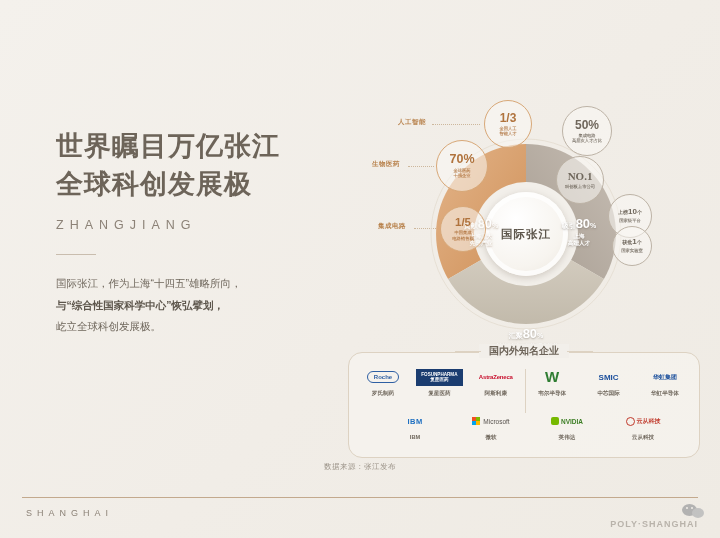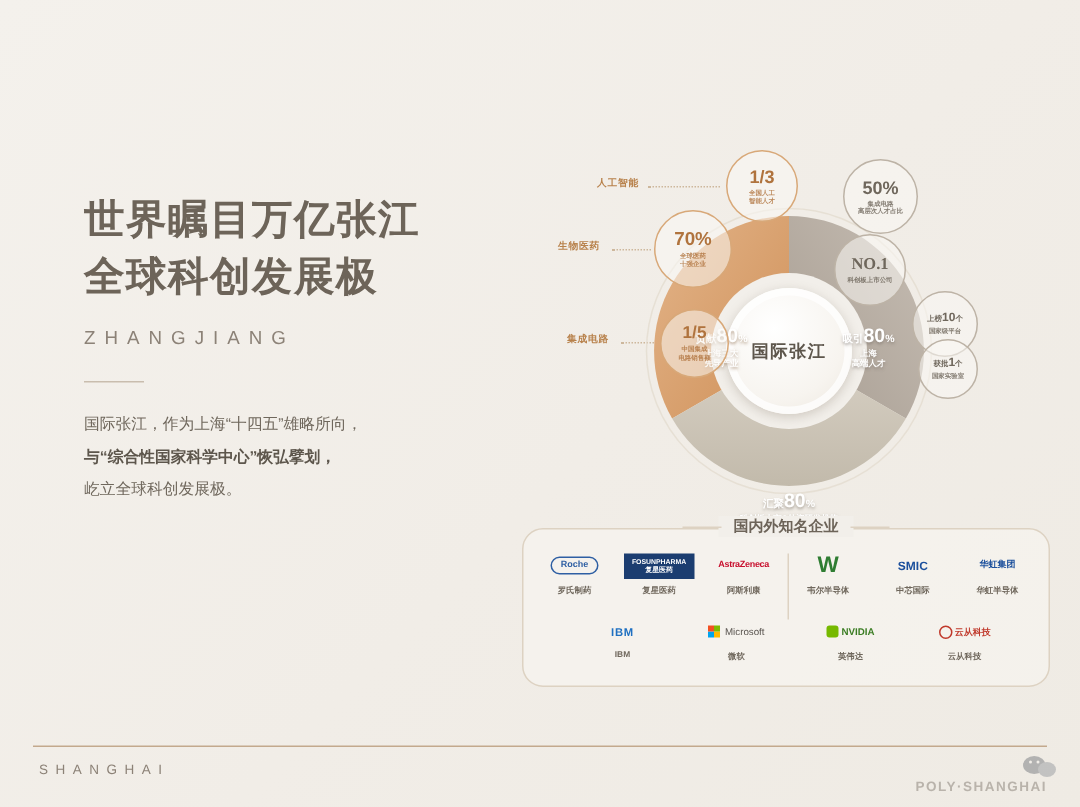--- a/index.html
+++ b/index.html
@@ -320,20 +320,21 @@
       </div>
       <div class="cell">
         <div class="mark">
             <span class="mk-yc"><i></i>云从科技</span>
           </div>
         <div class="cname">云从科技</div>
       </div>
     </div>
   </div>
 
+  <div class="source">数据来源：张江发布</div>
 
   <div class="footer-rule"></div>
   <div class="brand">SHANGHAI</div>
   <div class="wm">
     <div class="wm-icon">
       <div class="b1"></div>
         <div class="b2"></div>
       <div class="d" style="left:4px;top:5px;"></div>
       <div class="d" style="left:9px;top:5px;"></div>
     </div>

